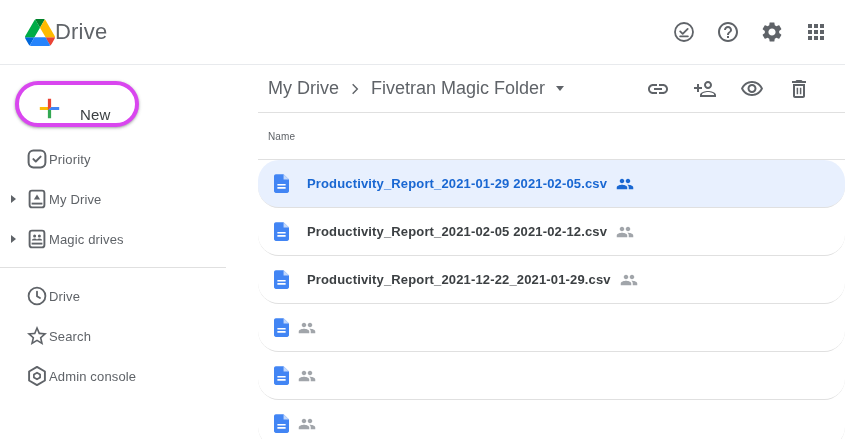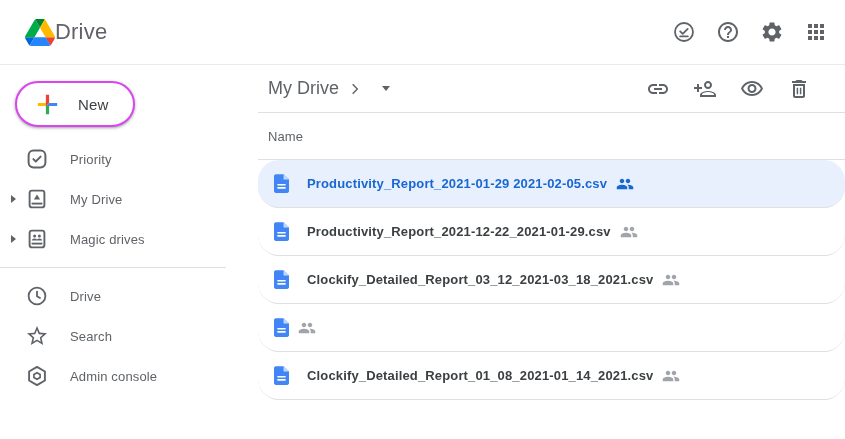--- a/index.html
+++ b/index.html
@@ -21,45 +21,45 @@
   .caret{width:0;height:0;border-left:5px solid transparent;border-right:5px solid transparent;
          border-top:6px solid #5f6368;}
   .topbar-icons{margin-left:auto;display:flex;align-items:center;gap:20px;padding-right:17px;}
   .tb-icon{width:24px;height:24px;color:#5f6368;cursor:pointer;}
 
   
   .main{display:flex;height:374px;}
 
   
   .sidebar{flex:0 0 258px;padding-top:16px;box-sizing:border-box;}
-  .new-btn{margin-left:15px;height:46px;display:inline-flex;align-items:center;background:#fff;
-           border:2px solid #d946ef;border-radius:24px;padding:0 24px 0 16px;cursor:pointer;
+  .new-btn{margin-left:15px;height:46px;display:inline-flex;align-items:flex-end;background:#fff;
+           border:4px solid #d946ef;border-radius:24px;padding:0 24px 0 16px;cursor:pointer;
            box-shadow:0 1px 2px 0 rgba(60,64,67,.30),0 1px 3px 1px rgba(60,64,67,.15);box-sizing:border-box;}
   .new-plus{width:29px;height:29px;}
   .new-label{margin-left:16px;font-size:15px;color:#3c4043;letter-spacing:.2px;}
   .nav{margin-top:12px;}
   .nav-item{height:40px;display:flex;align-items:center;padding-left:11px;cursor:pointer;}
   .expander{width:14px;display:flex;align-items:center;}
   .tri{width:0;height:0;border-left:5px solid #5f6368;border-top:4px solid transparent;
        border-bottom:4px solid transparent;}
   .nav-icon{width:24px;height:24px;color:#5f6368;}
-  .nav-label{margin-left:21px;font-size:13px;color:#5f6368;letter-spacing:.15px;}
+  .nav-label{font-size:13px;color:#5f6368;letter-spacing:.15px;}
   .nav-divider{height:1px;background:#e0e0e0;margin:8px 0;width:226px;}
 
   
   .content{flex:1;min-width:0;display:flex;flex-direction:column;}
   .crumb-bar{height:47px;border-bottom:1px solid #e0e0e0;display:flex;align-items:center;
              padding:0 34px 0 10px;}
   .crumb{font-size:18px;color:#5f6368;cursor:pointer;white-space:nowrap;}
   .crumb-sep{width:20px;height:20px;color:#5f6368;margin:0 6px;flex:0 0 auto;}
   .crumb-caret{margin-left:11px;border-top-width:5px;border-left-width:4.5px;border-right-width:4.5px;cursor:pointer;}
   .toolbar{margin-left:auto;display:flex;align-items:center;gap:23px;}
   .tool-icon{width:24px;height:24px;color:#5f6368;cursor:pointer;}
   .list-header{height:46px;border-bottom:1px solid #e0e0e0;display:flex;align-items:center;
-               padding-left:10px;font-size:13px;color:#5f6368;letter-spacing:.1px;}
+               padding-left:10px;font-size:10px;color:#5f6368;letter-spacing:.1px;}
   .rows{flex:1;overflow:hidden;}
   .file-row{height:47px;border-bottom:1px solid #e0e0e0;display:flex;align-items:center;
             padding-left:16px;cursor:pointer;background:#fff;border-radius:21px;}
   .file-row.selected{background:#e8f0fe;}
   .doc-icon{width:15px;height:19px;flex:0 0 auto;}
   .file-name{margin-left:18px;font-size:13px;font-weight:600;color:#3c4043;letter-spacing:.15px;white-space:nowrap;}
   .file-row.selected .file-name{color:#1967d2;}
   .shared-icon{width:18px;height:18px;color:#a1a5aa;margin-left:9px;flex:0 0 auto;}
   .file-row.selected .shared-icon{color:#1967d2;}
 </style>
@@ -195,20 +195,21 @@
   </div>
 
   <div class="content">
     <div class="crumb-bar">
       <span class="crumb">My Drive</span>
       <span class="icon crumb-sep">
         <svg viewBox="0 0 24 24">
             <path d="M9.2 6.3l5.6 5.7-5.6 5.7" fill="none" stroke="currentColor" stroke-width="1.7"></path>
           </svg>
       </span>
+      <span class="crumb">Fivetran Magic Folder</span>
       <span class="caret crumb-caret"></span>
       <div class="toolbar">
           <span class="tool-icon">
             <svg viewBox="0 0 24 24" fill="currentColor">
               <path d="M3.9 12c0-1.71 1.39-3.1 3.1-3.1h4V7H7c-2.76 0-5 2.24-5 5s2.24 5 5 5h4v-1.9H7c-1.71 0-3.1-1.39-3.1-3.1zM8 13h8v-2H8v2zm9-6h-4v1.9h4c1.71 0 3.1 1.39 3.1 3.1s-1.39 3.1-3.1 3.1h-4V17h4c2.76 0 5-2.24 5-5s-2.24-5-5-5z"></path>
             </svg>
           </span>
           <span class="tool-icon">
             <svg viewBox="0 0 24 24" fill="currentColor">
               <path d="M15 12c2.21 0 4-1.79 4-4s-1.79-4-4-4-4 1.79-4 4 1.79 4 4 4zm0-6c1.1 0 2 .9 2 2s-.9 2-2 2-2-.9-2-2 .9-2 2-2zm0 8c-2.67 0-8 1.34-8 4v2h16v-2c0-2.66-5.33-4-8-4zm6 4H9v-.99c.2-.72 3.3-2.01 6-2.01s5.8 1.29 6 2.01V18zM6 15v-3h3v-2H6V7H4v3H1v2h3v3h2z"></path>
@@ -249,65 +250,78 @@
           </span>
      </div>
         <div class="file-row">
        <span class="icon doc-icon">
             <svg viewBox="0 0 16 20">
               <path d="M10.2 0H2C.9 0 0 .9 0 2v16c0 1.1.9 2 2 2h12c1.1 0 2-.9 2-2V5.8L10.2 0z" fill="#4285f4"></path>
               <path d="M10.2 0L16 5.8h-5.8z" fill="#c4d9fb"></path>
               <path d="M3.6 10.4h8.8v1.7H3.6zM3.6 13.8h8.8v1.7H3.6z" fill="#fff"></path>
             </svg>
           </span>
+       <span class="file-name">Productivity_Report_2021-02-05 2021-02-12.csv</span>
+       <span class="icon shared-icon">
+            <svg viewBox="0 0 24 24" fill="currentColor">
+              <path d="M16 11c1.66 0 2.99-1.34 2.99-3S17.66 5 16 5c-1.66 0-3 1.34-3 3s1.34 3 3 3zm-8 0c1.66 0 2.99-1.34 2.99-3S9.66 5 8 5C6.34 5 5 6.34 5 8s1.34 3 3 3zm0 2c-2.33 0-7 1.17-7 3.5V19h14v-2.5c0-2.33-4.67-3.5-7-3.5zm8 0c-.29 0-.62.02-.97.05 1.16.84 1.97 1.97 1.97 3.45V19h6v-2.5c0-2.33-4.67-3.5-7-3.5z"></path>
+            </svg>
+          </span>
+     </div>
+        <div class="file-row">
+       <span class="icon doc-icon">
+            <svg viewBox="0 0 16 20">
+              <path d="M10.2 0H2C.9 0 0 .9 0 2v16c0 1.1.9 2 2 2h12c1.1 0 2-.9 2-2V5.8L10.2 0z" fill="#4285f4"></path>
+              <path d="M10.2 0L16 5.8h-5.8z" fill="#c4d9fb"></path>
+              <path d="M3.6 10.4h8.8v1.7H3.6zM3.6 13.8h8.8v1.7H3.6z" fill="#fff"></path>
+            </svg>
+          </span>
        <span class="file-name">Productivity_Report_2021-12-22_2021-01-29.csv</span>
        <span class="icon shared-icon">
             <svg viewBox="0 0 24 24" fill="currentColor">
               <path d="M16 11c1.66 0 2.99-1.34 2.99-3S17.66 5 16 5c-1.66 0-3 1.34-3 3s1.34 3 3 3zm-8 0c1.66 0 2.99-1.34 2.99-3S9.66 5 8 5C6.34 5 5 6.34 5 8s1.34 3 3 3zm0 2c-2.33 0-7 1.17-7 3.5V19h14v-2.5c0-2.33-4.67-3.5-7-3.5zm8 0c-.29 0-.62.02-.97.05 1.16.84 1.97 1.97 1.97 3.45V19h6v-2.5c0-2.33-4.67-3.5-7-3.5z"></path>
             </svg>
           </span>
      </div>
         <div class="file-row">
        <span class="icon doc-icon">
             <svg viewBox="0 0 16 20">
               <path d="M10.2 0H2C.9 0 0 .9 0 2v16c0 1.1.9 2 2 2h12c1.1 0 2-.9 2-2V5.8L10.2 0z" fill="#4285f4"></path>
               <path d="M10.2 0L16 5.8h-5.8z" fill="#c4d9fb"></path>
               <path d="M3.6 10.4h8.8v1.7H3.6zM3.6 13.8h8.8v1.7H3.6z" fill="#fff"></path>
             </svg>
           </span>
-       <span class="file-name">Clockify_Detailed_Report_03_12_2021-03_18_2021.csv</span>
-       <span class="icon shared-icon">
-            <svg viewBox="0 0 24 24" fill="currentColor">
-              <path d="M16 11c1.66 0 2.99-1.34 2.99-3S17.66 5 16 5c-1.66 0-3 1.34-3 3s1.34 3 3 3zm-8 0c1.66 0 2.99-1.34 2.99-3S9.66 5 8 5C6.34 5 5 6.34 5 8s1.34 3 3 3zm0 2c-2.33 0-7 1.17-7 3.5V19h14v-2.5c0-2.33-4.67-3.5-7-3.5zm8 0c-.29 0-.62.02-.97.05 1.16.84 1.97 1.97 1.97 3.45V19h6v-2.5c0-2.33-4.67-3.5-7-3.5z"></path>
-            </svg>
-          </span>
-     </div>
-        <div class="file-row">
-       <span class="icon doc-icon">
-            <svg viewBox="0 0 16 20">
-              <path d="M10.2 0H2C.9 0 0 .9 0 2v16c0 1.1.9 2 2 2h12c1.1 0 2-.9 2-2V5.8L10.2 0z" fill="#4285f4"></path>
-              <path d="M10.2 0L16 5.8h-5.8z" fill="#c4d9fb"></path>
-              <path d="M3.6 10.4h8.8v1.7H3.6zM3.6 13.8h8.8v1.7H3.6z" fill="#fff"></path>
-            </svg>
-          </span>
-       <span class="icon shared-icon">
-            <svg viewBox="0 0 24 24" fill="currentColor">
-              <path d="M16 11c1.66 0 2.99-1.34 2.99-3S17.66 5 16 5c-1.66 0-3 1.34-3 3s1.34 3 3 3zm-8 0c1.66 0 2.99-1.34 2.99-3S9.66 5 8 5C6.34 5 5 6.34 5 8s1.34 3 3 3zm0 2c-2.33 0-7 1.17-7 3.5V19h14v-2.5c0-2.33-4.67-3.5-7-3.5zm8 0c-.29 0-.62.02-.97.05 1.16.84 1.97 1.97 1.97 3.45V19h6v-2.5c0-2.33-4.67-3.5-7-3.5z"></path>
-            </svg>
-          </span>
-     </div>
-        <div class="file-row">
-       <span class="icon doc-icon">
-            <svg viewBox="0 0 16 20">
-              <path d="M10.2 0H2C.9 0 0 .9 0 2v16c0 1.1.9 2 2 2h12c1.1 0 2-.9 2-2V5.8L10.2 0z" fill="#4285f4"></path>
-              <path d="M10.2 0L16 5.8h-5.8z" fill="#c4d9fb"></path>
-              <path d="M3.6 10.4h8.8v1.7H3.6zM3.6 13.8h8.8v1.7H3.6z" fill="#fff"></path>
-            </svg>
-          </span>
-       <span class="file-name">Clockify_Detailed_Report_01_08_2021-01_14_2021.csv</span>
+       <span class="icon shared-icon">
+            <svg viewBox="0 0 24 24" fill="currentColor">
+              <path d="M16 11c1.66 0 2.99-1.34 2.99-3S17.66 5 16 5c-1.66 0-3 1.34-3 3s1.34 3 3 3zm-8 0c1.66 0 2.99-1.34 2.99-3S9.66 5 8 5C6.34 5 5 6.34 5 8s1.34 3 3 3zm0 2c-2.33 0-7 1.17-7 3.5V19h14v-2.5c0-2.33-4.67-3.5-7-3.5zm8 0c-.29 0-.62.02-.97.05 1.16.84 1.97 1.97 1.97 3.45V19h6v-2.5c0-2.33-4.67-3.5-7-3.5z"></path>
+            </svg>
+          </span>
+     </div>
+        <div class="file-row">
+       <span class="icon doc-icon">
+            <svg viewBox="0 0 16 20">
+              <path d="M10.2 0H2C.9 0 0 .9 0 2v16c0 1.1.9 2 2 2h12c1.1 0 2-.9 2-2V5.8L10.2 0z" fill="#4285f4"></path>
+              <path d="M10.2 0L16 5.8h-5.8z" fill="#c4d9fb"></path>
+              <path d="M3.6 10.4h8.8v1.7H3.6zM3.6 13.8h8.8v1.7H3.6z" fill="#fff"></path>
+            </svg>
+          </span>
+       <span class="icon shared-icon">
+            <svg viewBox="0 0 24 24" fill="currentColor">
+              <path d="M16 11c1.66 0 2.99-1.34 2.99-3S17.66 5 16 5c-1.66 0-3 1.34-3 3s1.34 3 3 3zm-8 0c1.66 0 2.99-1.34 2.99-3S9.66 5 8 5C6.34 5 5 6.34 5 8s1.34 3 3 3zm0 2c-2.33 0-7 1.17-7 3.5V19h14v-2.5c0-2.33-4.67-3.5-7-3.5zm8 0c-.29 0-.62.02-.97.05 1.16.84 1.97 1.97 1.97 3.45V19h6v-2.5c0-2.33-4.67-3.5-7-3.5z"></path>
+            </svg>
+          </span>
+     </div>
+        <div class="file-row">
+       <span class="icon doc-icon">
+            <svg viewBox="0 0 16 20">
+              <path d="M10.2 0H2C.9 0 0 .9 0 2v16c0 1.1.9 2 2 2h12c1.1 0 2-.9 2-2V5.8L10.2 0z" fill="#4285f4"></path>
+              <path d="M10.2 0L16 5.8h-5.8z" fill="#c4d9fb"></path>
+              <path d="M3.6 10.4h8.8v1.7H3.6zM3.6 13.8h8.8v1.7H3.6z" fill="#fff"></path>
+            </svg>
+          </span>
        <span class="icon shared-icon">
             <svg viewBox="0 0 24 24" fill="currentColor">
               <path d="M16 11c1.66 0 2.99-1.34 2.99-3S17.66 5 16 5c-1.66 0-3 1.34-3 3s1.34 3 3 3zm-8 0c1.66 0 2.99-1.34 2.99-3S9.66 5 8 5C6.34 5 5 6.34 5 8s1.34 3 3 3zm0 2c-2.33 0-7 1.17-7 3.5V19h14v-2.5c0-2.33-4.67-3.5-7-3.5zm8 0c-.29 0-.62.02-.97.05 1.16.84 1.97 1.97 1.97 3.45V19h6v-2.5c0-2.33-4.67-3.5-7-3.5z"></path>
             </svg>
           </span>
      </div>
       </div>
   </div>
 </div>
 

